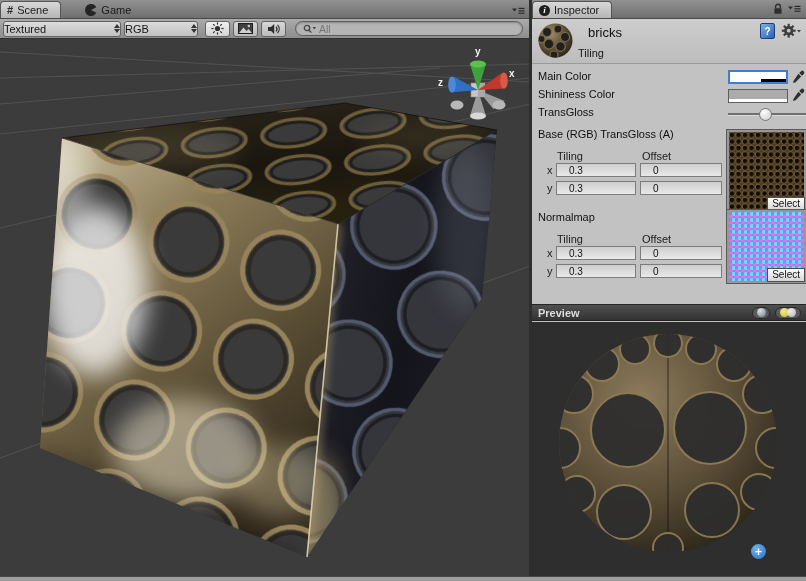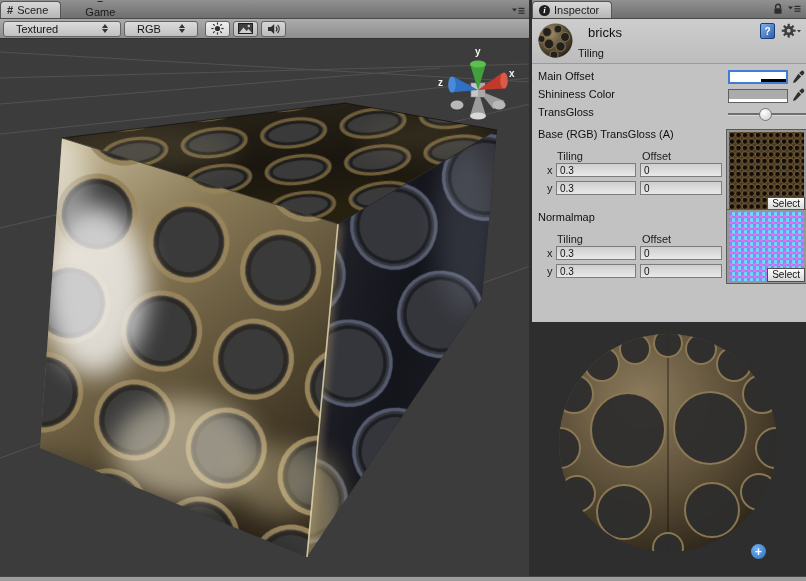--- a/index.html
+++ b/index.html
@@ -16,21 +16,21 @@
   .tab.active{background:linear-gradient(#d8d8d8,#b6b6b6);border:1px solid #565656;
     border-bottom:none;border-radius:4px 4px 0 0;}
   .tab .glyph{font-weight:bold;font-size:11px;color:#2c2c2c;}
   .strip-right{margin-left:auto;display:flex;align-items:center;gap:5px;padding:0 5px 3px 0;}
   
   .toolbar{position:absolute;top:19px;left:0;width:530px;height:20px;
     background:linear-gradient(#ababab,#8d8d8d);border-bottom:1px solid #303030;
     display:flex;align-items:center;padding:0 3px;gap:3px;box-sizing:border-box;}
   .dd{height:16px;background:linear-gradient(#dcdcdc,#c0c0c0);border:1px solid #646464;
     border-radius:3px;display:flex;align-items:center;justify-content:space-between;
-    font-size:11px;color:#141414;padding:0 12px;box-sizing:border-box;}
+    font-size:11px;color:#141414;padding:0 0;box-sizing:border-box;}
   .ud{display:inline-flex;flex-direction:column;align-items:center;gap:1px;margin-left:6px;}
   .ud i{display:block;width:0;height:0;border-left:3px solid transparent;border-right:3px solid transparent;}
   .ud .up{border-bottom:4px solid #333;}
   .ud .dn{border-top:4px solid #333;}
   .segbtn{width:25px;height:16px;border:1px solid #646464;border-radius:3px;
     background:linear-gradient(#d6d6d6,#bcbcbc);display:flex;align-items:center;justify-content:center;
     padding:0;box-sizing:border-box;}
   .segbtn.pressed{background:linear-gradient(#efefef,#d5d5d5);}
   .search{margin-left:6px;flex:1;height:15px;border:1px solid #5c5c5c;border-radius:9px;
     background:#b4b4b4;display:flex;align-items:center;padding:0 7px;gap:3px;
@@ -49,21 +49,21 @@
   .shader-dd{position:absolute;left:92px;top:25px;width:170px;height:16px;
     background:linear-gradient(#ffffff,#d0d0d0);border:1px solid #747474;border-radius:3px;
     font-size:10px;color:#141414;display:flex;align-items:center;justify-content:space-between;
     padding:0 5px;box-sizing:border-box;}
   .helpbook{position:absolute;left:228px;top:4px;width:15px;height:16px;border-radius:2px;
     background:linear-gradient(135deg,#7fb2e8,#2e5fae);border:1px solid #1d3f78;color:#fff;
     font-size:10px;font-weight:bold;display:flex;align-items:center;justify-content:center;box-sizing:border-box;}
   .lbl{position:absolute;font-size:11px;color:#101010;white-space:nowrap;}
   .sublbl{position:absolute;font-size:11px;color:#202020;}
   .fld{position:absolute;height:14px;background:linear-gradient(#cecece,#e9e9e9);
-    border:1px solid #7c7c7c;font-size:10px;color:#111;padding:0 3px;box-sizing:border-box;
+    border:1px solid #7c7c7c;font-size:10px;color:#111;padding:0 12px;box-sizing:border-box;
     font-family:inherit;outline:none;}
   .swatch{position:absolute;width:60px;height:14px;box-sizing:border-box;background:#fff;}
   .swatch.main{border:2px solid #3d7dd2;}
   .swatch.spec{border:1px solid #5f5f5f;background:#ababab;}
   .alpha{position:absolute;left:0;right:0;bottom:0;height:3px;}
   .alpha.main{background:linear-gradient(to right,#ffffff 55%,#000 55%);}
   .alpha.spec{background:#fff;}
   .slider{position:absolute;left:196px;top:107px;width:78px;height:14px;}
   .slider .track{position:absolute;top:6px;left:0;right:0;height:2px;background:#6e6e6e;border-bottom:1px solid #d8d8d8;}
   .slider .thumb{position:absolute;left:calc(48% - 6px);top:1px;width:11px;height:11px;border-radius:50%;
@@ -106,21 +106,21 @@
 <body>
 
 <div class="app">
 
   <div class="abs" style="left:0;top:0;width:530px;height:581px;">
     <div class="tabstrip">
       <div class="tab active">
         <span class="glyph">#</span>
         <span>Scene</span>
       </div>
-      <div class="tab" style="margin-left:18px;flex-direction:column;">
+      <div class="tab" style="margin-left:18px;">
         <svg width="12" height="12">
           <path d="M6 6 L11.3 3.2 A6 6 0 1 0 11.3 8.8 Z" fill="#252525"></path>
         </svg>
         <span>Game</span>
       </div>
       <div class="strip-right">
         <svg width="13" height="8">
           <polygon points="0,1.5 5,1.5 2.5,4.5" fill="#2c2c2c"></polygon>
           <rect x="6.5" y="0.8" width="6" height="1.2" fill="#2c2c2c"></rect>
           <rect x="6.5" y="3.2" width="6" height="1.2" fill="#2c2c2c"></rect>
@@ -166,20 +166,28 @@
           <circle cx="10.8" cy="3" r="1.2" fill="#cfcfcf"></circle>
         </svg>
       </button>
       <button class="segbtn">
         <svg width="14" height="12">
           <polygon points="1,4 4,4 7.2,1 7.2,11 4,8 1,8" fill="#2e2e2e"></polygon>
           <path d="M9 3.6 A3.6 3.6 0 0 1 9 8.4" fill="none" stroke="#2e2e2e" stroke-width="1.2"></path>
           <path d="M10.6 1.9 A6.2 6.2 0 0 1 10.6 10.1" fill="none" stroke="#2e2e2e" stroke-width="1.2"></path>
         </svg>
       </button>
+      <div class="search">
+        <svg width="14" height="10">
+          <circle cx="4" cy="4" r="2.7" fill="none" stroke="#454545" stroke-width="1.3"></circle>
+          <line x1="6" y1="6" x2="8.3" y2="8.6" stroke="#454545" stroke-width="1.3"></line>
+          <polygon points="9.6,3 13,3 11.3,5.4" fill="#454545"></polygon>
+        </svg>
+        <input type="text" placeholder="All" style="">
+      </div>
     </div>
 
     <div class="viewport">
       <svg width="530" height="542" viewBox="0 0 530 542">
         <defs>
           <linearGradient id="leftGrad" x1="0" y1="0" x2="0.55" y2="1">
             <stop offset="0" stop-color="#cfc4a2"></stop>
               <stop offset="0.35" stop-color="#8a7a57"></stop>
             <stop offset="0.75" stop-color="#51462f"></stop>
               <stop offset="1" stop-color="#352c1e"></stop>
@@ -350,21 +358,21 @@
             <rect x="6.6" y="0.8" width="2.2" height="13.8"></rect>
             <rect x="0.8" y="6.6" width="13.8" height="2.2"></rect>
           </g>
           <circle cx="7.7" cy="7.7" r="4.6"></circle>
         </g>
         <circle cx="7.7" cy="7.7" r="1.9" fill="#c6c6c6"></circle>
         <polygon points="16,7 20,7 18,9.5" fill="#3d3d3d"></polygon>
       </svg>
     </div>
 
-    <div class="lbl" style="left:6px;top:70px;">Main Offset</div>
+    <div class="lbl" style="left:6px;top:70px;">Main Color</div>
     <div class="swatch main" style="left:196px;top:70px;">
       <div class="alpha main"></div>
     </div>
     <svg class="abs" style="left:260px;top:70px;" width="13" height="13">
       <g fill="#2f2f2f">
         <path d="M11.6 1.2c.9.9.9 2.1 0 3L10 5.8 7.2 3 8.8 1.4c.9-.9 1.9-1.1 2.8-.2z"></path>
         <path d="M6.4 3.8 9.2 6.6 3.6 12.2 1 13 1.8 10.4z"></path>
       </g>
     </svg>
 
@@ -404,20 +412,32 @@
     <div class="sublbl" style="left:15px;top:247px;">x</div>
     <input class="fld" style="left: 24px; top: 246px; width: 80px;" value="0.3">
     <input class="fld" style="left: 108px; top: 246px; width: 82px;" value="0">
     <div class="sublbl" style="left:15px;top:265px;">y</div>
     <input class="fld" style="left: 24px; top: 264px; width: 80px;" value="0.3">
     <input class="fld" style="left: 108px; top: 264px; width: 82px;" value="0">
     <div class="thumbframe tex-normal" style="left:195px;top:210px;height:73px;">
       <button class="selectbtn">Select</button>
     </div>
 
+    <div class="prev-header">
+      <span class="title">Preview</span>
+      <span class="strip-right" style="padding-bottom:0;">
+        <span class="prev-btn" style="width:18px;">
+          <span class="dot sphere"></span>
+        </span>
+        <span class="prev-btn" style="width:26px;">
+          <span class="dot sun"></span>
+          <span class="dot pale"></span>
+        </span>
+      </span>
+    </div>
 
     <div class="prev-area">
       <svg width="274" height="255" viewBox="0 0 274 255">
         <defs>
           <radialGradient id="prevSph" cx="0.38" cy="0.3" r="0.9">
             <stop offset="0" stop-color="#8d7c5c"></stop>
               <stop offset="0.5" stop-color="#594c36"></stop>
             <stop offset="0.85" stop-color="#2b2418"></stop>
               <stop offset="1" stop-color="#1b1710"></stop>
           </radialGradient>

